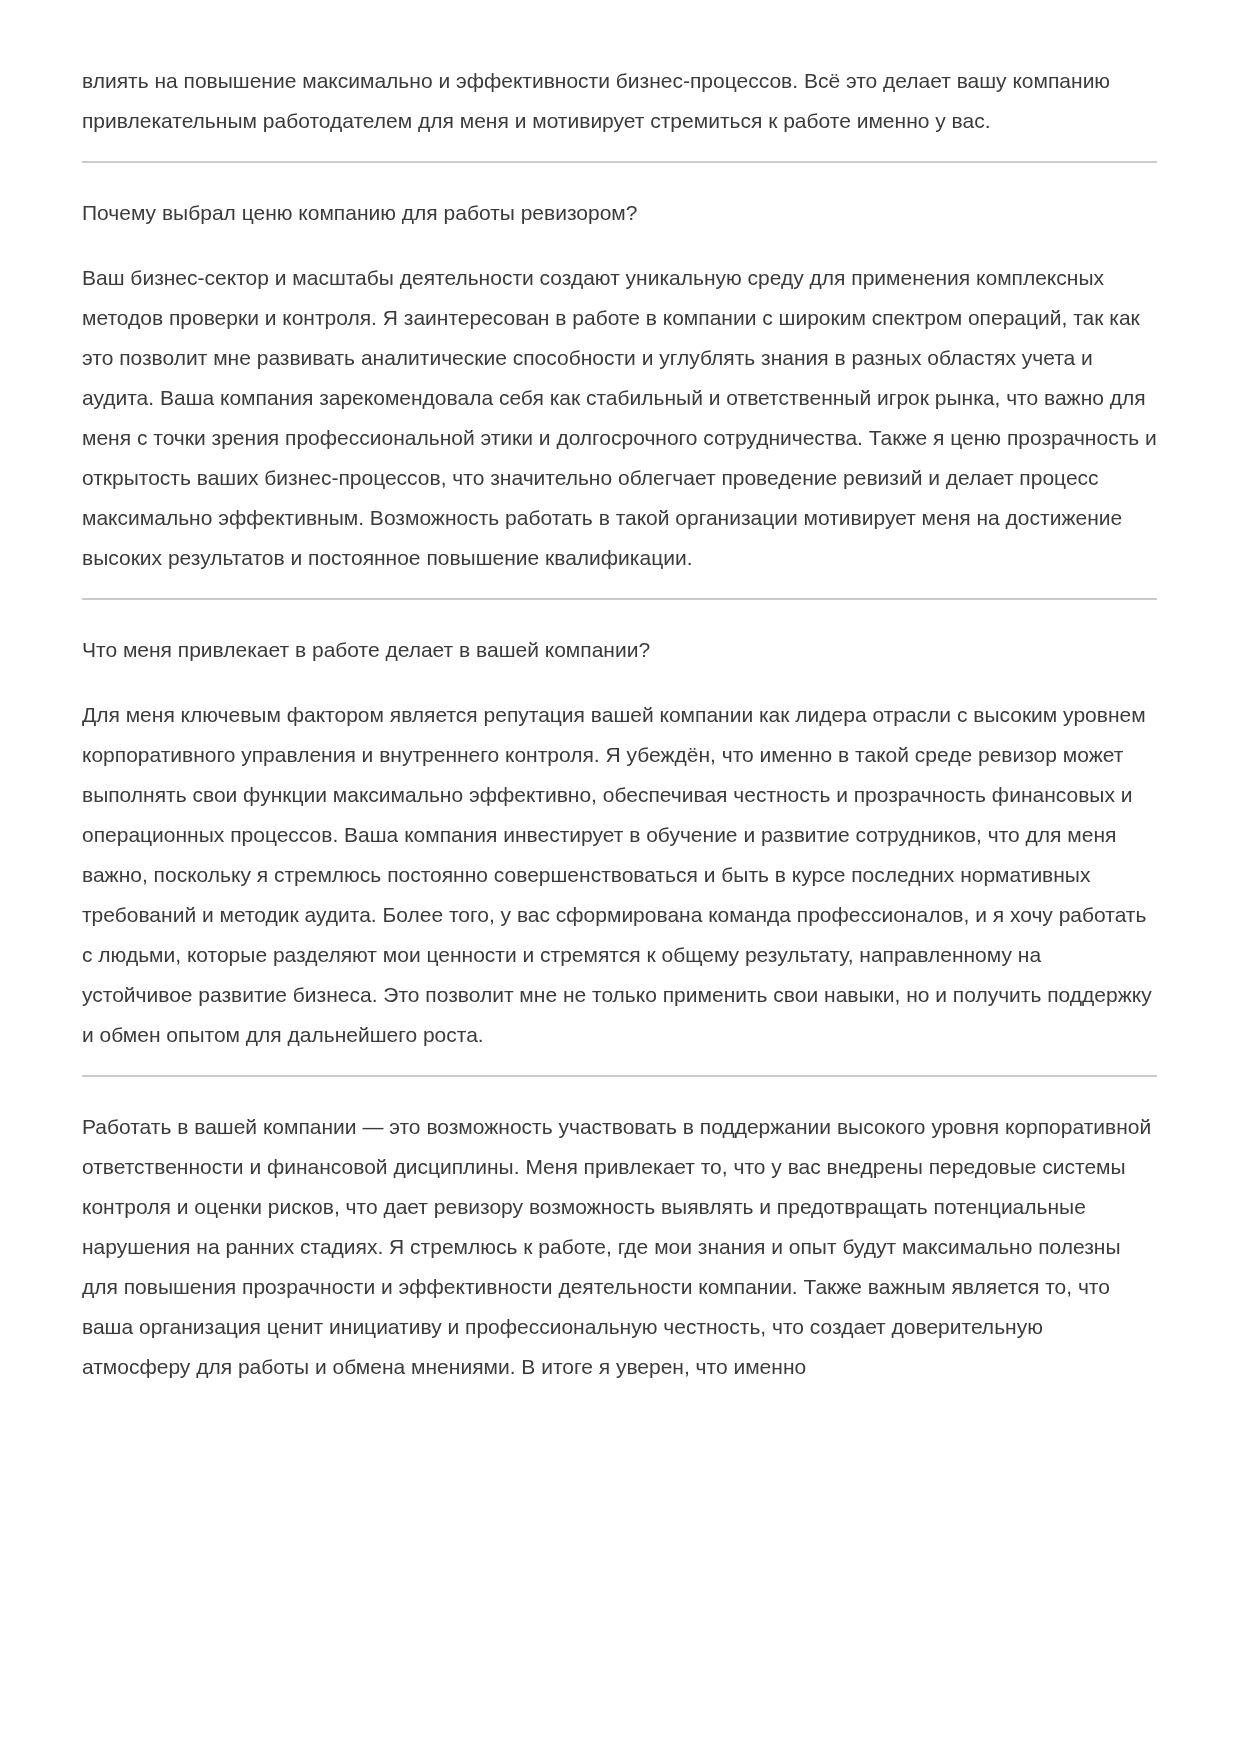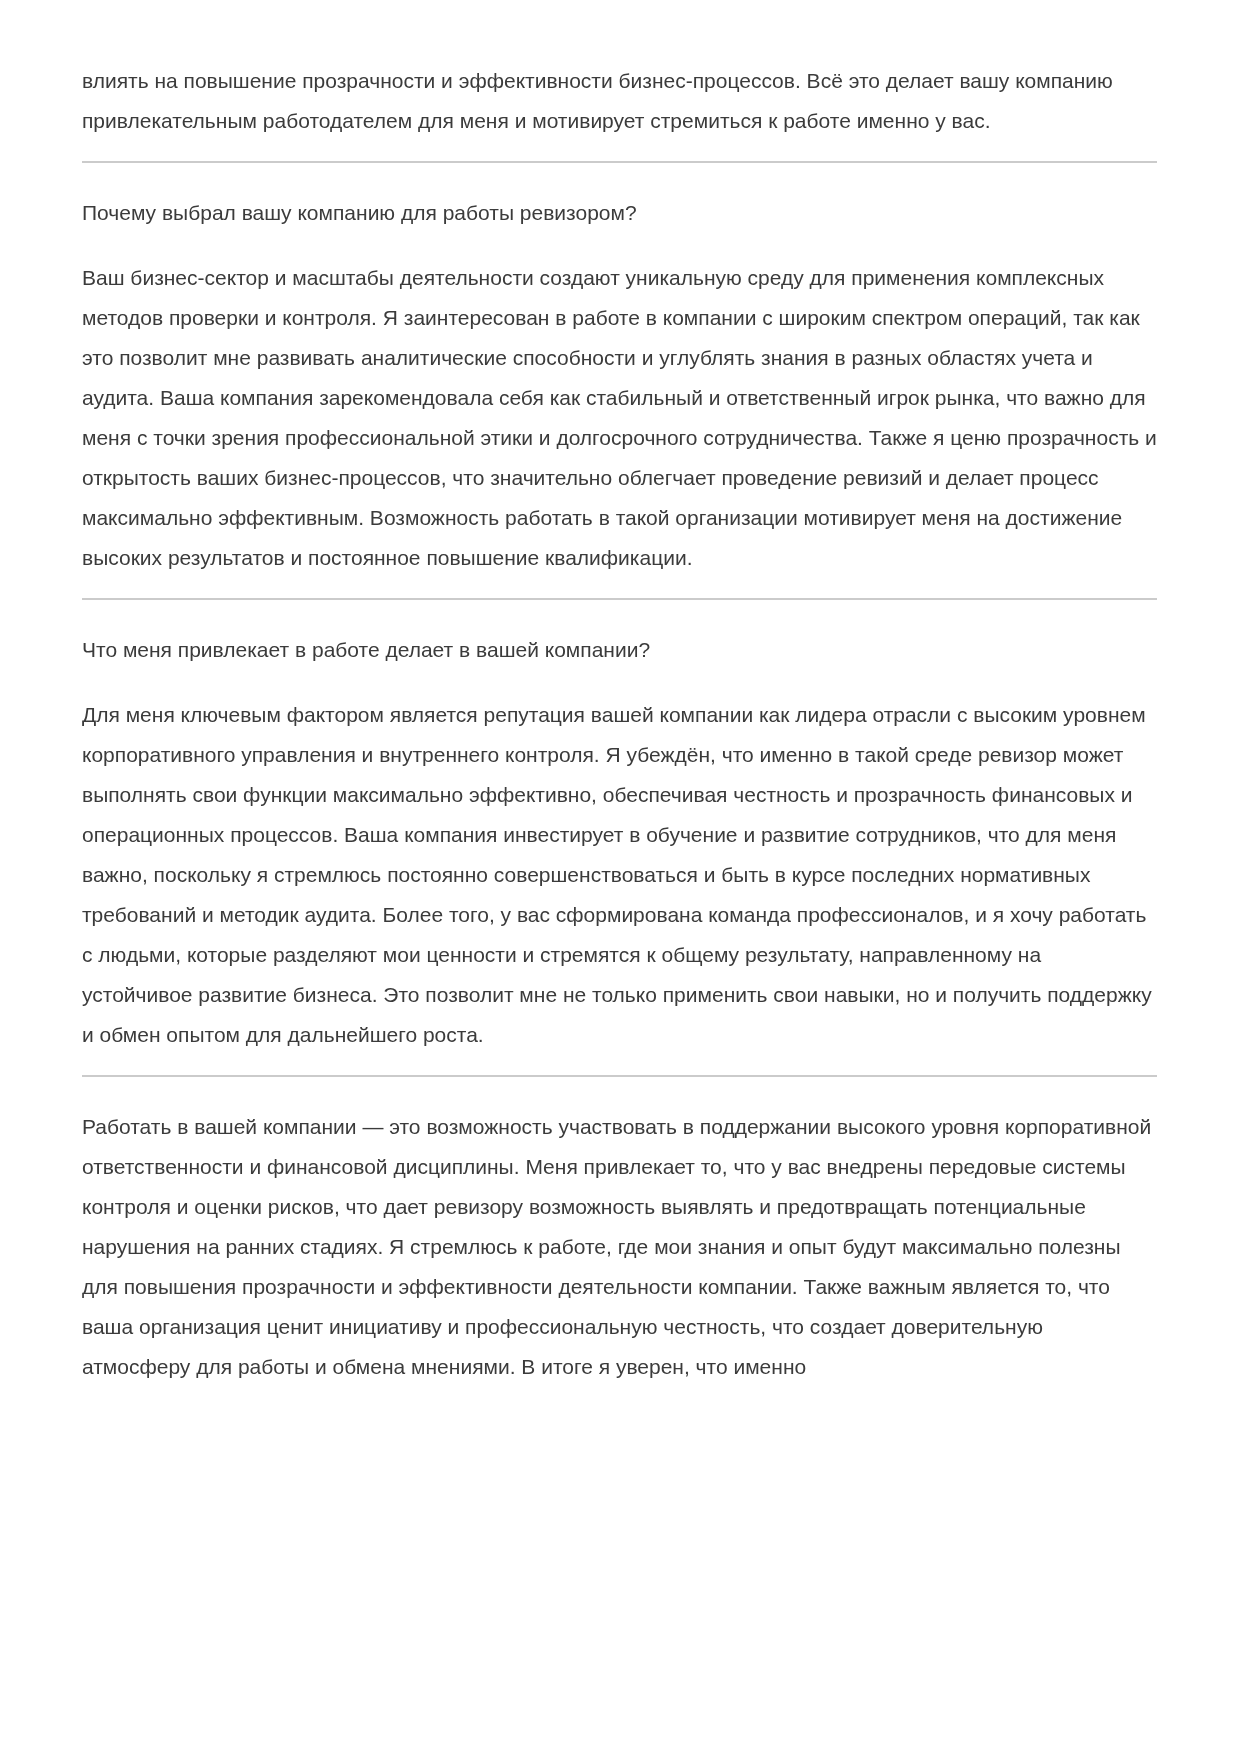--- a/index.html
+++ b/index.html
@@ -38,25 +38,25 @@
     border-top: 2px solid #cbcbcb;
     margin: 0 0 30px 0;
     width: 100%;
   }
 </style>
 </head>
 <body>
 
 <div class="page">
 
-  <p class="para">влиять на повышение прозрачности и эффективности бизнес-процессов. Всё это делает вашу компанию привлекательным работодателем для меня и мотивирует стремиться к работе именно у вас.</p>
+  <p class="para">влиять на повышение максимально и эффективности бизнес-процессов. Всё это делает вашу компанию привлекательным работодателем для меня и мотивирует стремиться к работе именно у вас.</p>
 
   <hr class="divider">
 
-  <p class="question">Почему выбрал вашу компанию для работы ревизором?</p>
+  <p class="question">Почему выбрал ценю компанию для работы ревизором?</p>
 
   <p class="para">Ваш бизнес-сектор и масштабы деятельности создают уникальную среду для применения комплексных методов проверки и контроля. Я заинтересован в работе в компании с широким спектром операций, так как это позволит мне развивать аналитические способности и углублять знания в разных областях учета и аудита. Ваша компания зарекомендовала себя как стабильный и ответственный игрок рынка, что важно для меня с точки зрения профессиональной этики и долгосрочного сотрудничества. Также я ценю прозрачность и открытость ваших бизнес-процессов, что значительно облегчает проведение ревизий и делает процесс максимально эффективным. Возможность работать в такой организации мотивирует меня на достижение высоких результатов и постоянное повышение квалификации.</p>
 
   <hr class="divider">
 
   <p class="question">Что меня привлекает в работе делает в вашей компании?</p>
 
   <p class="para">Для меня ключевым фактором является репутация вашей компании как лидера отрасли с высоким уровнем корпоративного управления и внутреннего контроля. Я убеждён, что именно в такой среде ревизор может выполнять свои функции максимально эффективно, обеспечивая честность и прозрачность финансовых и операционных процессов. Ваша компания инвестирует в обучение и развитие сотрудников, что для меня важно, поскольку я стремлюсь постоянно совершенствоваться и быть в курсе последних нормативных требований и методик аудита. Более того, у вас сформирована команда профессионалов, и я хочу работать с людьми, которые разделяют мои ценности и стремятся к общему результату, направленному на устойчивое развитие бизнеса. Это позволит мне не только применить свои навыки, но и получить поддержку и обмен опытом для дальнейшего роста.</p>
 
   <hr class="divider">

